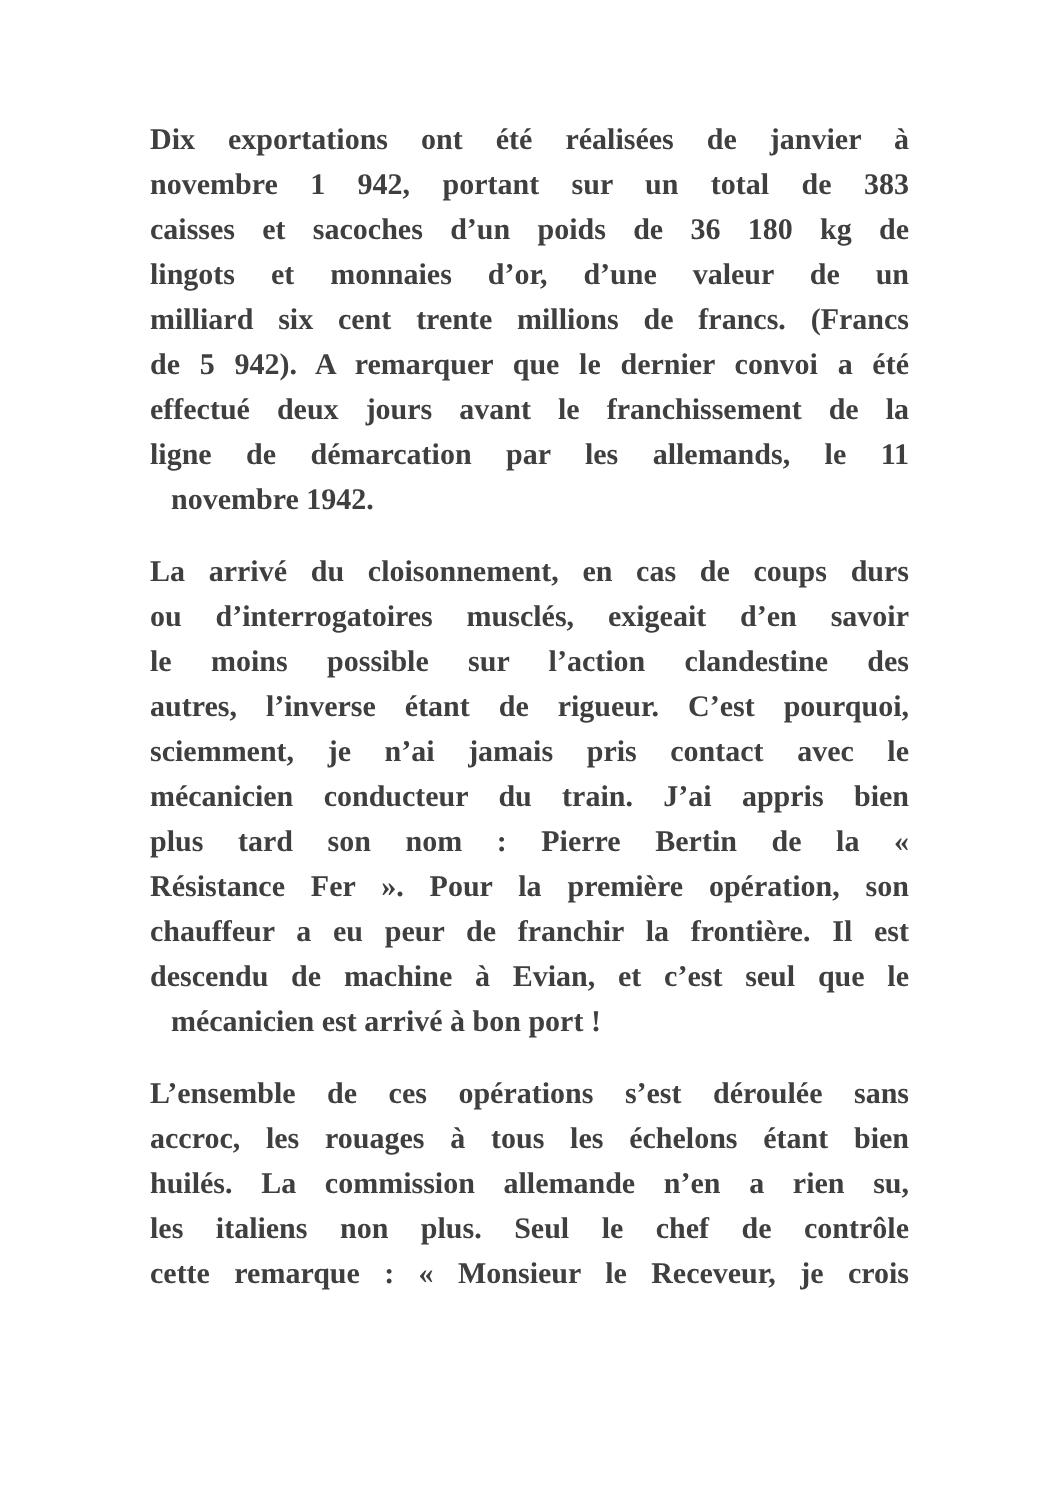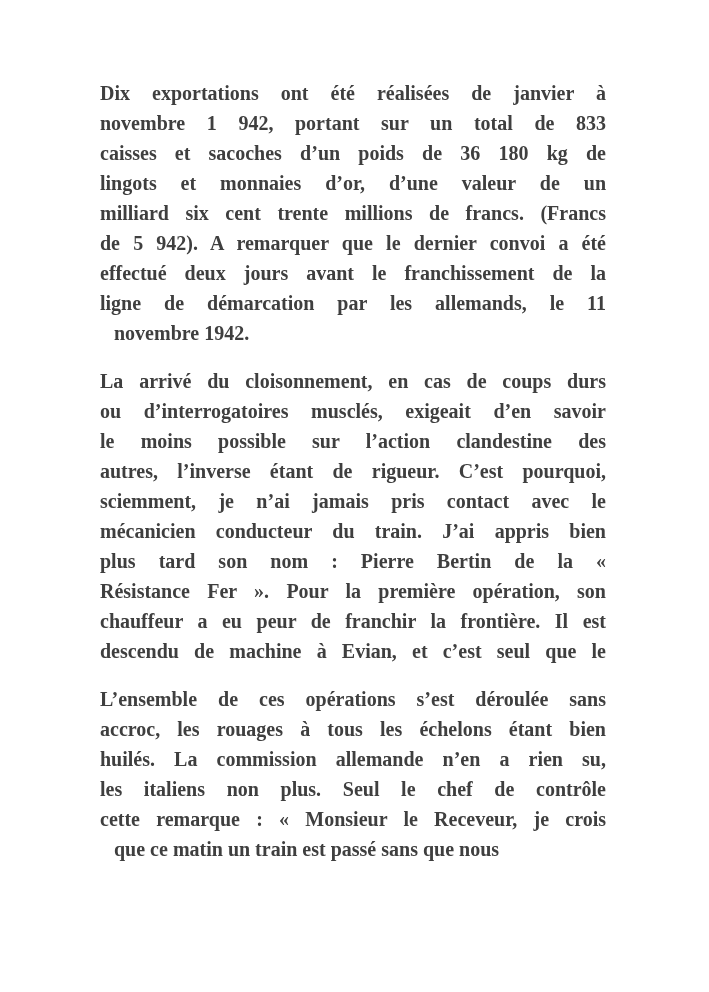--- a/index.html
+++ b/index.html
@@ -53,40 +53,41 @@
     letter-spacing: 0.5px;
   }
 </style>
 </head>
 <body>
 
 <div class="page">
   <div class="text-block" id="body-text">
       <div class="paragraph">
         <div class="line">Dix exportations ont été réalisées de janvier à</div>
-        <div class="line">novembre 1 942, portant sur un total de 833</div>
+        <div class="line">novembre 1 942, portant sur un total de 383</div>
         <div class="line">caisses et sacoches d’un poids de 36 180 kg de</div>
         <div class="line">lingots et monnaies d’or, d’une valeur de un</div>
         <div class="line">milliard six cent trente millions de francs. (Francs</div>
         <div class="line">de 5 942). A remarquer que le dernier convoi a été</div>
         <div class="line">effectué deux jours avant le franchissement de la</div>
         <div class="line">ligne de démarcation par les allemands, le 11</div>
         <div class="line last">novembre 1942.</div>
       </div>
       <div class="paragraph">
         <div class="line">La arrivé du cloisonnement, en cas de coups durs</div>
         <div class="line">ou d’interrogatoires musclés, exigeait d’en savoir</div>
         <div class="line">le moins possible sur l’action clandestine des</div>
         <div class="line">autres, l’inverse étant de rigueur. C’est pourquoi,</div>
         <div class="line">sciemment, je n’ai jamais pris contact avec le</div>
         <div class="line">mécanicien conducteur du train. J’ai appris bien</div>
         <div class="line">plus tard son nom : Pierre Bertin de la «</div>
         <div class="line">Résistance Fer ». Pour la première opération, son</div>
         <div class="line">chauffeur a eu peur de franchir la frontière. Il est</div>
         <div class="line">descendu de machine à Evian, et c’est seul que le</div>
+        <div class="line last">mécanicien est arrivé à bon port !</div>
       </div>
       <div class="paragraph">
         <div class="line">L’ensemble de ces opérations s’est déroulée sans</div>
         <div class="line">accroc, les rouages à tous les échelons étant bien</div>
         <div class="line">huilés. La commission allemande n’en a rien su,</div>
         <div class="line">les italiens non plus. Seul le chef de contrôle</div>
         <div class="line">cette remarque : « Monsieur le Receveur, je crois</div>
         <div class="line last">que ce matin un train est passé sans que nous</div>
       </div>
     </div>

